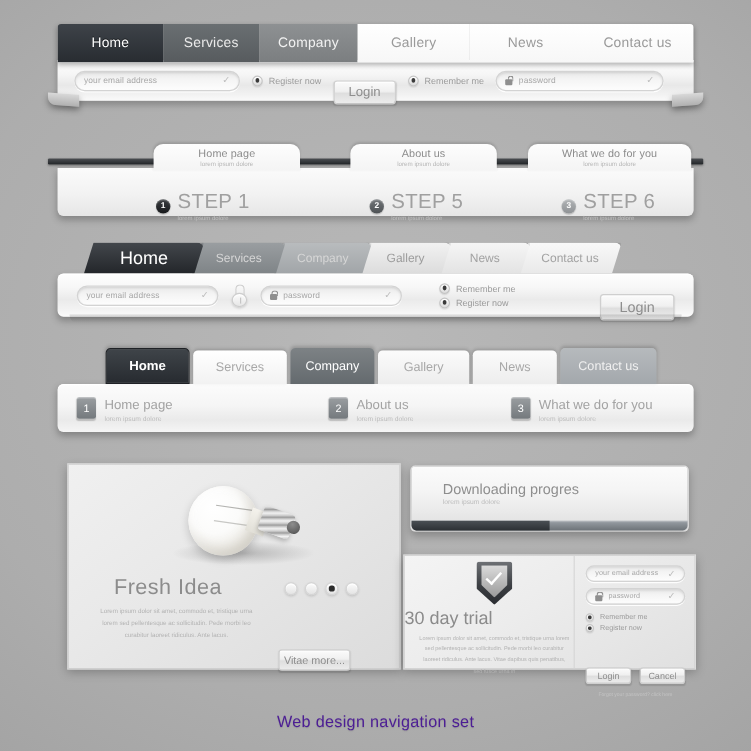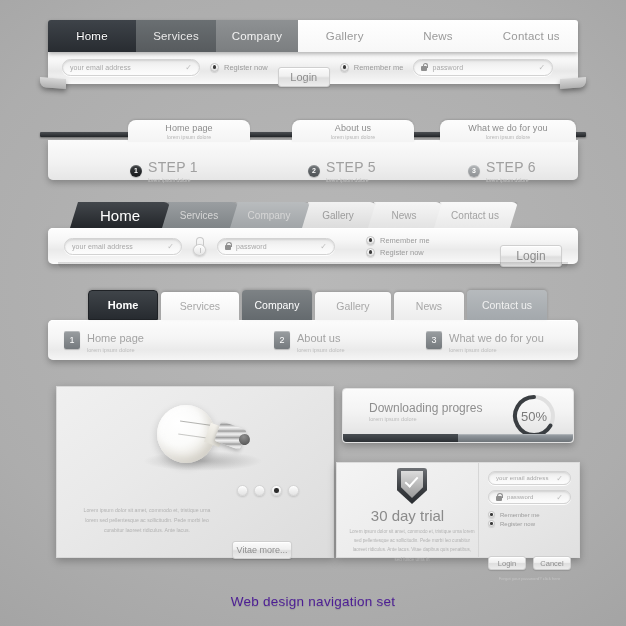--- a/index.html
+++ b/index.html
@@ -128,21 +128,21 @@
   }
   #block2 .step .num {
     width: 12px; height: 12px; border-radius: 50%;
     display: flex; align-items: center; justify-content: center;
     font-size: 7px; color: #fff; font-weight: bold; flex: none;
     box-shadow: inset 0 1px 1px rgba(255,255,255,.25), 0 1px 1px rgba(0,0,0,.2);
   }
   #block2 .step .num.n1 { background: linear-gradient(to bottom,#3a3d40,#17191b); }
   #block2 .step .num.n2 { background: linear-gradient(to bottom,#707477,#4e5255); }
   #block2 .step .num.n3 { background: linear-gradient(to bottom,#b0b3b5,#8f9295); }
-  #block2 .step .lbl { font-size: 14px; color: #a0a0a0; letter-spacing: .3px; }
+  #block2 .step .lbl { font-size: 17px; color: #a0a0a0; letter-spacing: .3px; }
   #block2 .step .sub2 { font-size: 5px; color: #c0c0c0; margin-top: 1px; }
 
   
   #block3 { position: absolute; left: 48px; top: 202px; width: 530px; }
   #block3 .tabrow { display: flex; align-items: flex-end; height: 26px; margin-left: 22px; position: relative; z-index: 4; }
   #block3 .stab {
     height: 26px; display: flex; align-items: center; justify-content: center;
     color: #d6d6d6; font-size: 10px; position: relative;
     margin-right: -10px; cursor: pointer;
     border-radius: 6px 6px 0 0;
@@ -330,21 +330,21 @@
   .shield .sh-inner {
     position: absolute; left: 4px; top: 3px; right: 4px; bottom: 6px;
     background: linear-gradient(to bottom,#dcdcdc 0%,#b7b7b7 55%,#9a9a9a 100%);
     clip-path: polygon(50% 100%, 0 60%, 0 0, 100% 0, 100% 60%);
   }
   .shield .check {
     position: absolute; left: 8px; top: 9px; width: 13px; height: 7px;
     border-left: 2.2px solid #fff; border-bottom: 2.2px solid #fff;
     transform: rotate(-48deg);
   }
-  #block7 .headline { position: absolute; left: 0; right: 0; top: 44px; text-align: center; font-size: 15px; color: #8b8b8b; }
+  #block7 .headline { position: absolute; left: 0; right: 0; top: 44px; text-align: left; font-size: 15px; color: #8b8b8b; }
   #block7 .body-copy {
     position: absolute; left: 12px; top: 64px; width: 126px;
     font-size: 4.6px; line-height: 2.0; color: #b3b3b3; text-align: center;
   }
   #block7 .btn-row { display: flex; gap: 7px; margin-top: 9px; }
   #block7 .btn-row .btn-3d { width: 38px; height: 14px; font-size: 7.5px; }
   #block7 .forgot { margin-top: 6px; font-size: 4.2px; color: #c4c4c4; text-align: center; }
   #block7 .mini-radios { display: flex; flex-direction: column; gap: 2px; margin-top: 7px; }
   #block7 .mini-radios .radio-row { font-size: 6px; }
   #block7 .mini-radios .radio-dot { width: 7px; height: 7px; }
@@ -508,40 +508,34 @@
 
 <div id="block5">
   <div class="bulb-wrap">
     <div class="bulb-shadow"></div>
     <div class="bulb-glass"></div>
     <div class="bulb-fil"></div>
     <div class="bulb-neck"></div>
     <div class="bulb-base"></div>
     <div class="bulb-tip"></div>
   </div>
+  <div class="headline">Fresh Idea</div>
   <div class="body-copy">Lorem ipsum dolor sit amet, commodo et, tristique urna lorem sed pellentesque ac sollicitudin. Pede morbi leo curabitur laoreet ridiculus. Ante lacus.</div>
   <div class="dots">
     <span class="dot"></span>
     <span class="dot"></span>
     <span class="dot on"></span>
     <span class="dot"></span>
   </div>
   <div class="btn-3d readmore">Vitae more...</div>
 </div>
 
 <div id="block6">
   <div class="ttl">Downloading progres</div>
   <div class="sub">lorem ipsum dolore</div>
-  <div class="ring">
-    <svg width="50" height="50" viewBox="0 0 50 50">
-      <circle cx="25" cy="25" r="19" fill="none" stroke="#e0e0e0" stroke-width="4"></circle>
-      <path d="M 25 6 A 19 19 0 1 0 41.5 34.5" fill="none" stroke="#3a3e42" stroke-width="4" stroke-linecap="round"></path>
-    </svg>
-    <span class="pct">50%</span>
-  </div>
   <div class="bar">
     <div class="fill"></div>
   </div>
 </div>
 
 <div id="block7">
   <div class="left">
     <div class="shield">
       <div class="sh-outer"></div>
         <div class="sh-inner"></div>

